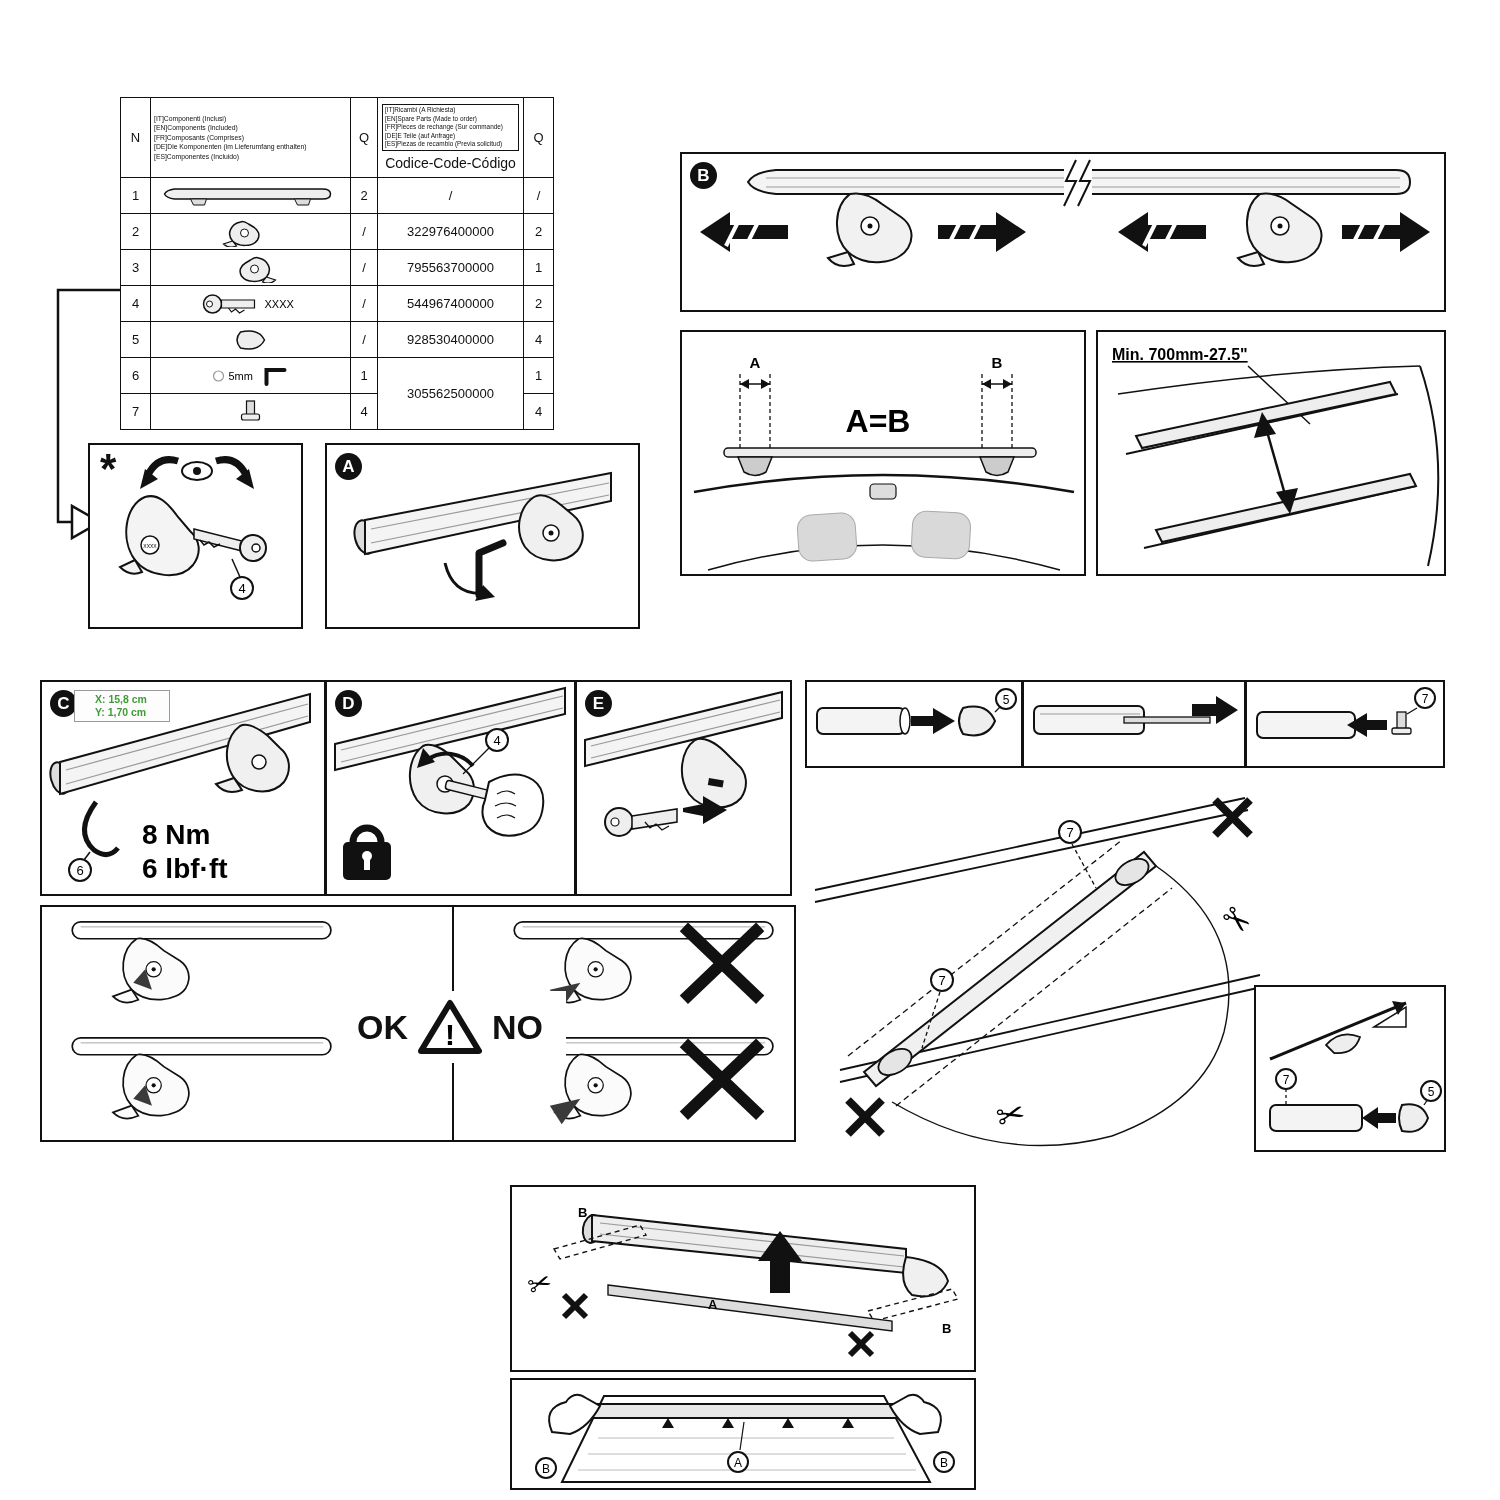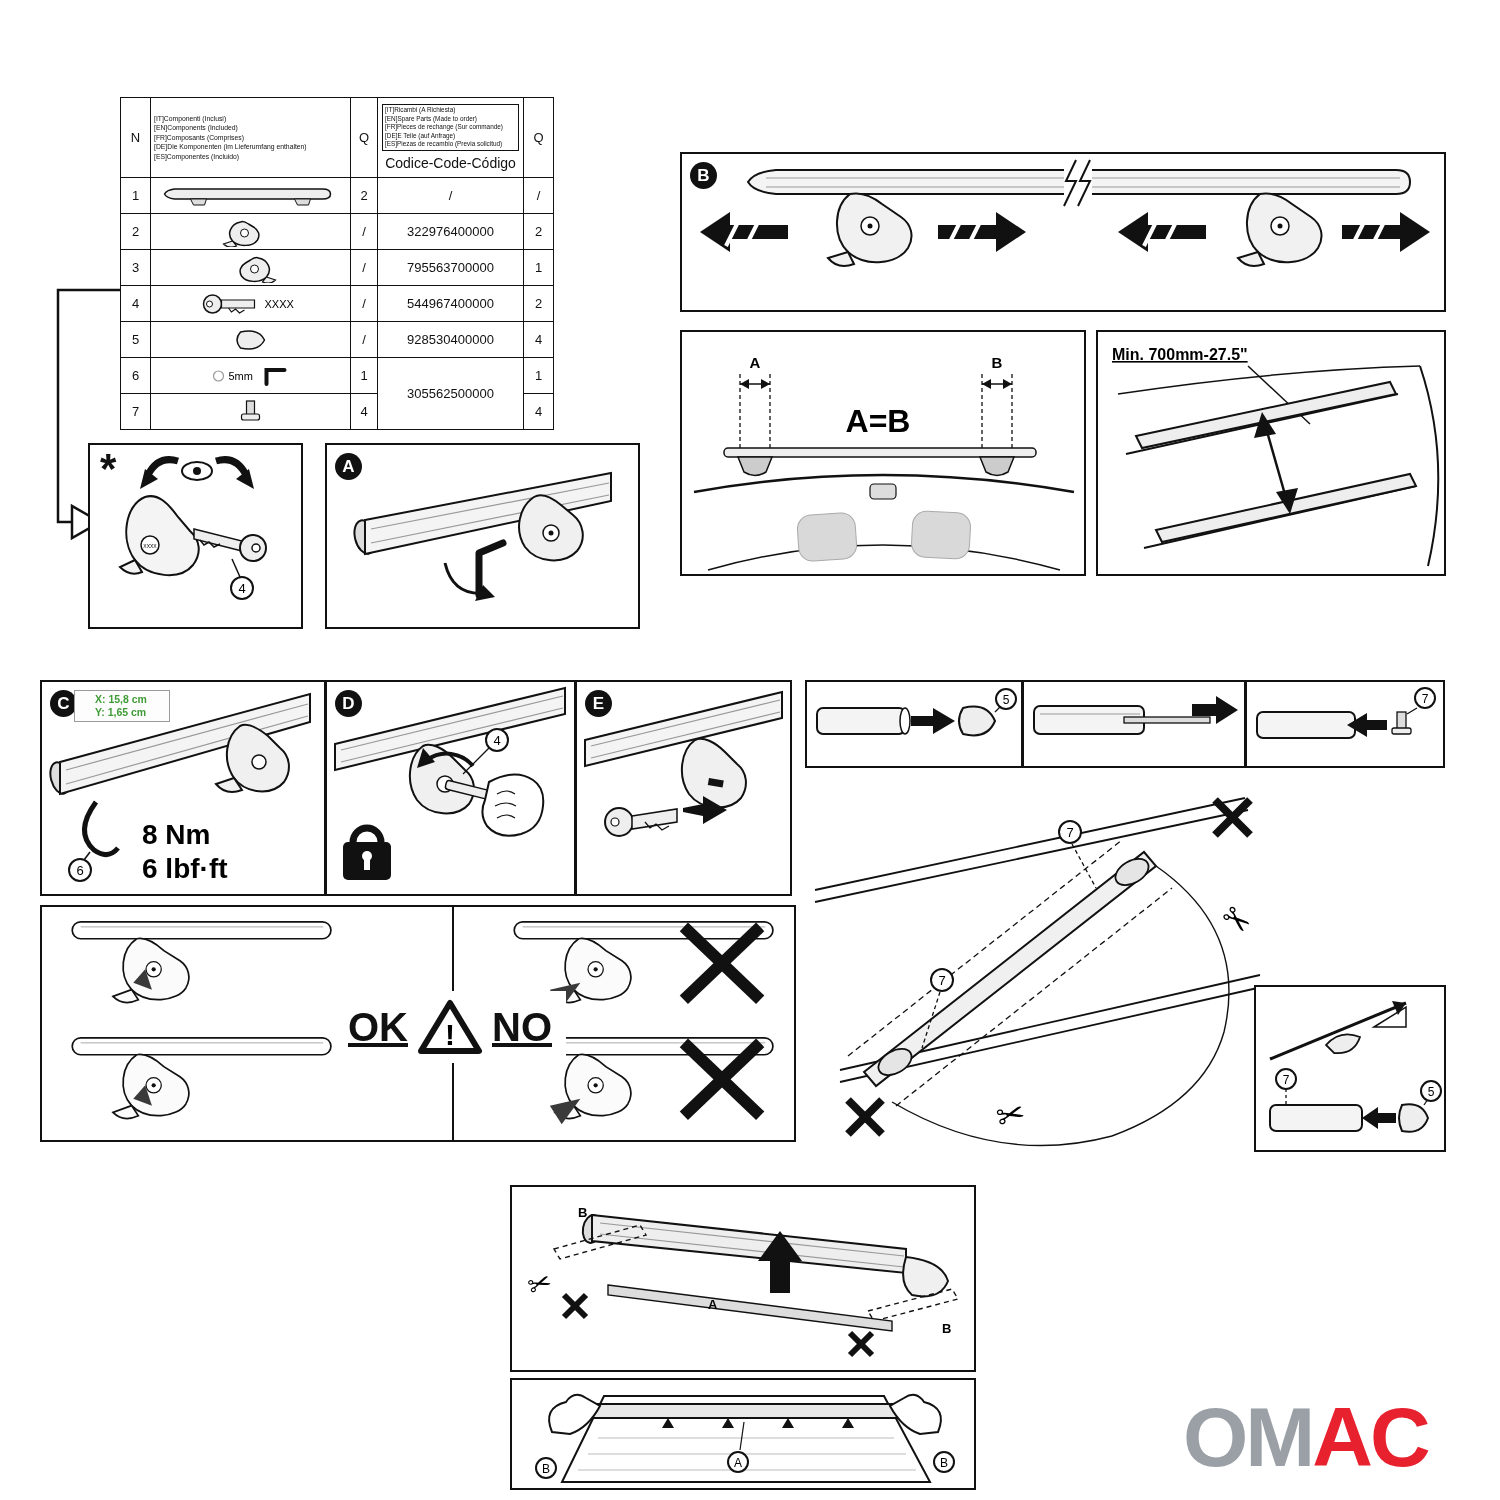--- a/index.html
+++ b/index.html
@@ -22,21 +22,21 @@
   .spare-box div{font-size:6.4px;text-align:left;line-height:1.35;}
   .code-hdr{font-size:14px;padding:2px 0 3px 0;}
   .part-ic{display:block;margin:0 auto;}
   
   .xybox{position:absolute;left:32px;top:8px;width:96px;border:1px solid #9a9a9a;
          background:#fdfdfd;padding:2px 20px;z-index:3;}
   .xybox div{font-size:10.5px;line-height:1.25;color:#3f9c35;font-weight:bold;}
   
   .okno-center{position:absolute;left:292px;top:84px;width:232px;height:72px;background:#fff;
                display:flex;align-items:center;justify-content:center;gap:10px;z-index:4;}
-  .okno-text{font-size:40px;font-weight:bold;text-decoration:underline;}
+  .okno-text{font-size:34px;font-weight:bold;}
   .okno-right{position:absolute;left:410px;top:0;width:344px;height:233px;border-left:2px solid #111;}
   .clampdraw{position:absolute;width:280px;height:95px;}
   
   .logo{position:absolute;left:1183px;top:1395px;font-size:84px;font-weight:bold;
         letter-spacing:-3px;line-height:1;}
   svg text{font-family:"Liberation Sans",sans-serif;}
 </style>
 </head>
 <body>
 
@@ -319,21 +319,21 @@
       <line x1="168" y1="96" x2="188" y2="166" stroke="#111" stroke-width="2.5"></line>
       <polygon points="164,80 178,102 156,106" fill="#111"></polygon>
       <polygon points="192,182 178,160 200,156" fill="#111"></polygon>
     </svg>
   </div>
 
   <div class="panel" style="left:40px;top:680px;width:286px;height:216px;">
     <span class="plabel">C</span>
     <div class="xybox">
       <div>X: 15,8 cm</div>
-      <div>Y: 1,65 cm</div>
+      <div>Y: 1,70 cm</div>
     </div>
     <svg width="282" height="212" viewBox="0 0 282 212">
       <ellipse cx="18" cy="96" rx="9" ry="16" transform="rotate(-15 18 96)" fill="#ddd" stroke="#111" stroke-width="2"></ellipse>
       <path d="M18,80 L268,12 L268,40 L18,112 Z" fill="#f4f4f4" stroke="#111" stroke-width="2"></path>
       <line x1="24" y1="88" x2="266" y2="22" stroke="#999" stroke-width="1.2"></line>
       <line x1="24" y1="102" x2="266" y2="34" stroke="#999" stroke-width="1.2"></line>
       <path d="M198,44 C184,54 180,78 192,96 C204,112 230,114 242,100 C250,88 248,74 238,66 L226,54 C216,46 206,40 198,44 Z" fill="#f0f0f0" stroke="#111" stroke-width="2"></path>
       <path d="M192,96 L174,102 Q184,114 200,108 Z" fill="#f0f0f0" stroke="#111" stroke-width="2"></path>
       <circle cx="217" cy="80" r="7" fill="#fff" stroke="#111" stroke-width="1.5"></circle>
       <path d="M54,120 Q32,150 52,168 Q66,178 76,166" fill="none" stroke="#111" stroke-width="5"></path>
@@ -539,17 +539,14 @@
       <circle cx="34" cy="88" r="10" fill="#fff" stroke="#111" stroke-width="2"></circle>
       <text x="34" y="93" font-size="12" text-anchor="middle">B</text>
       <line x1="228" y1="70" x2="232" y2="42" stroke="#111" stroke-width="1.2"></line>
       <circle cx="226" cy="82" r="10" fill="#fff" stroke="#111" stroke-width="2"></circle>
       <text x="226" y="87" font-size="12" text-anchor="middle">A</text>
       <circle cx="432" cy="82" r="10" fill="#fff" stroke="#111" stroke-width="2"></circle>
       <text x="432" y="87" font-size="12" text-anchor="middle">B</text>
     </svg>
   </div>
 
-  <div class="logo">
-    <span style="color:#9aa0a6">OM</span><span style="color:#e8212e">AC</span>
-  </div>
 
 </div>
 
 </body></html>

